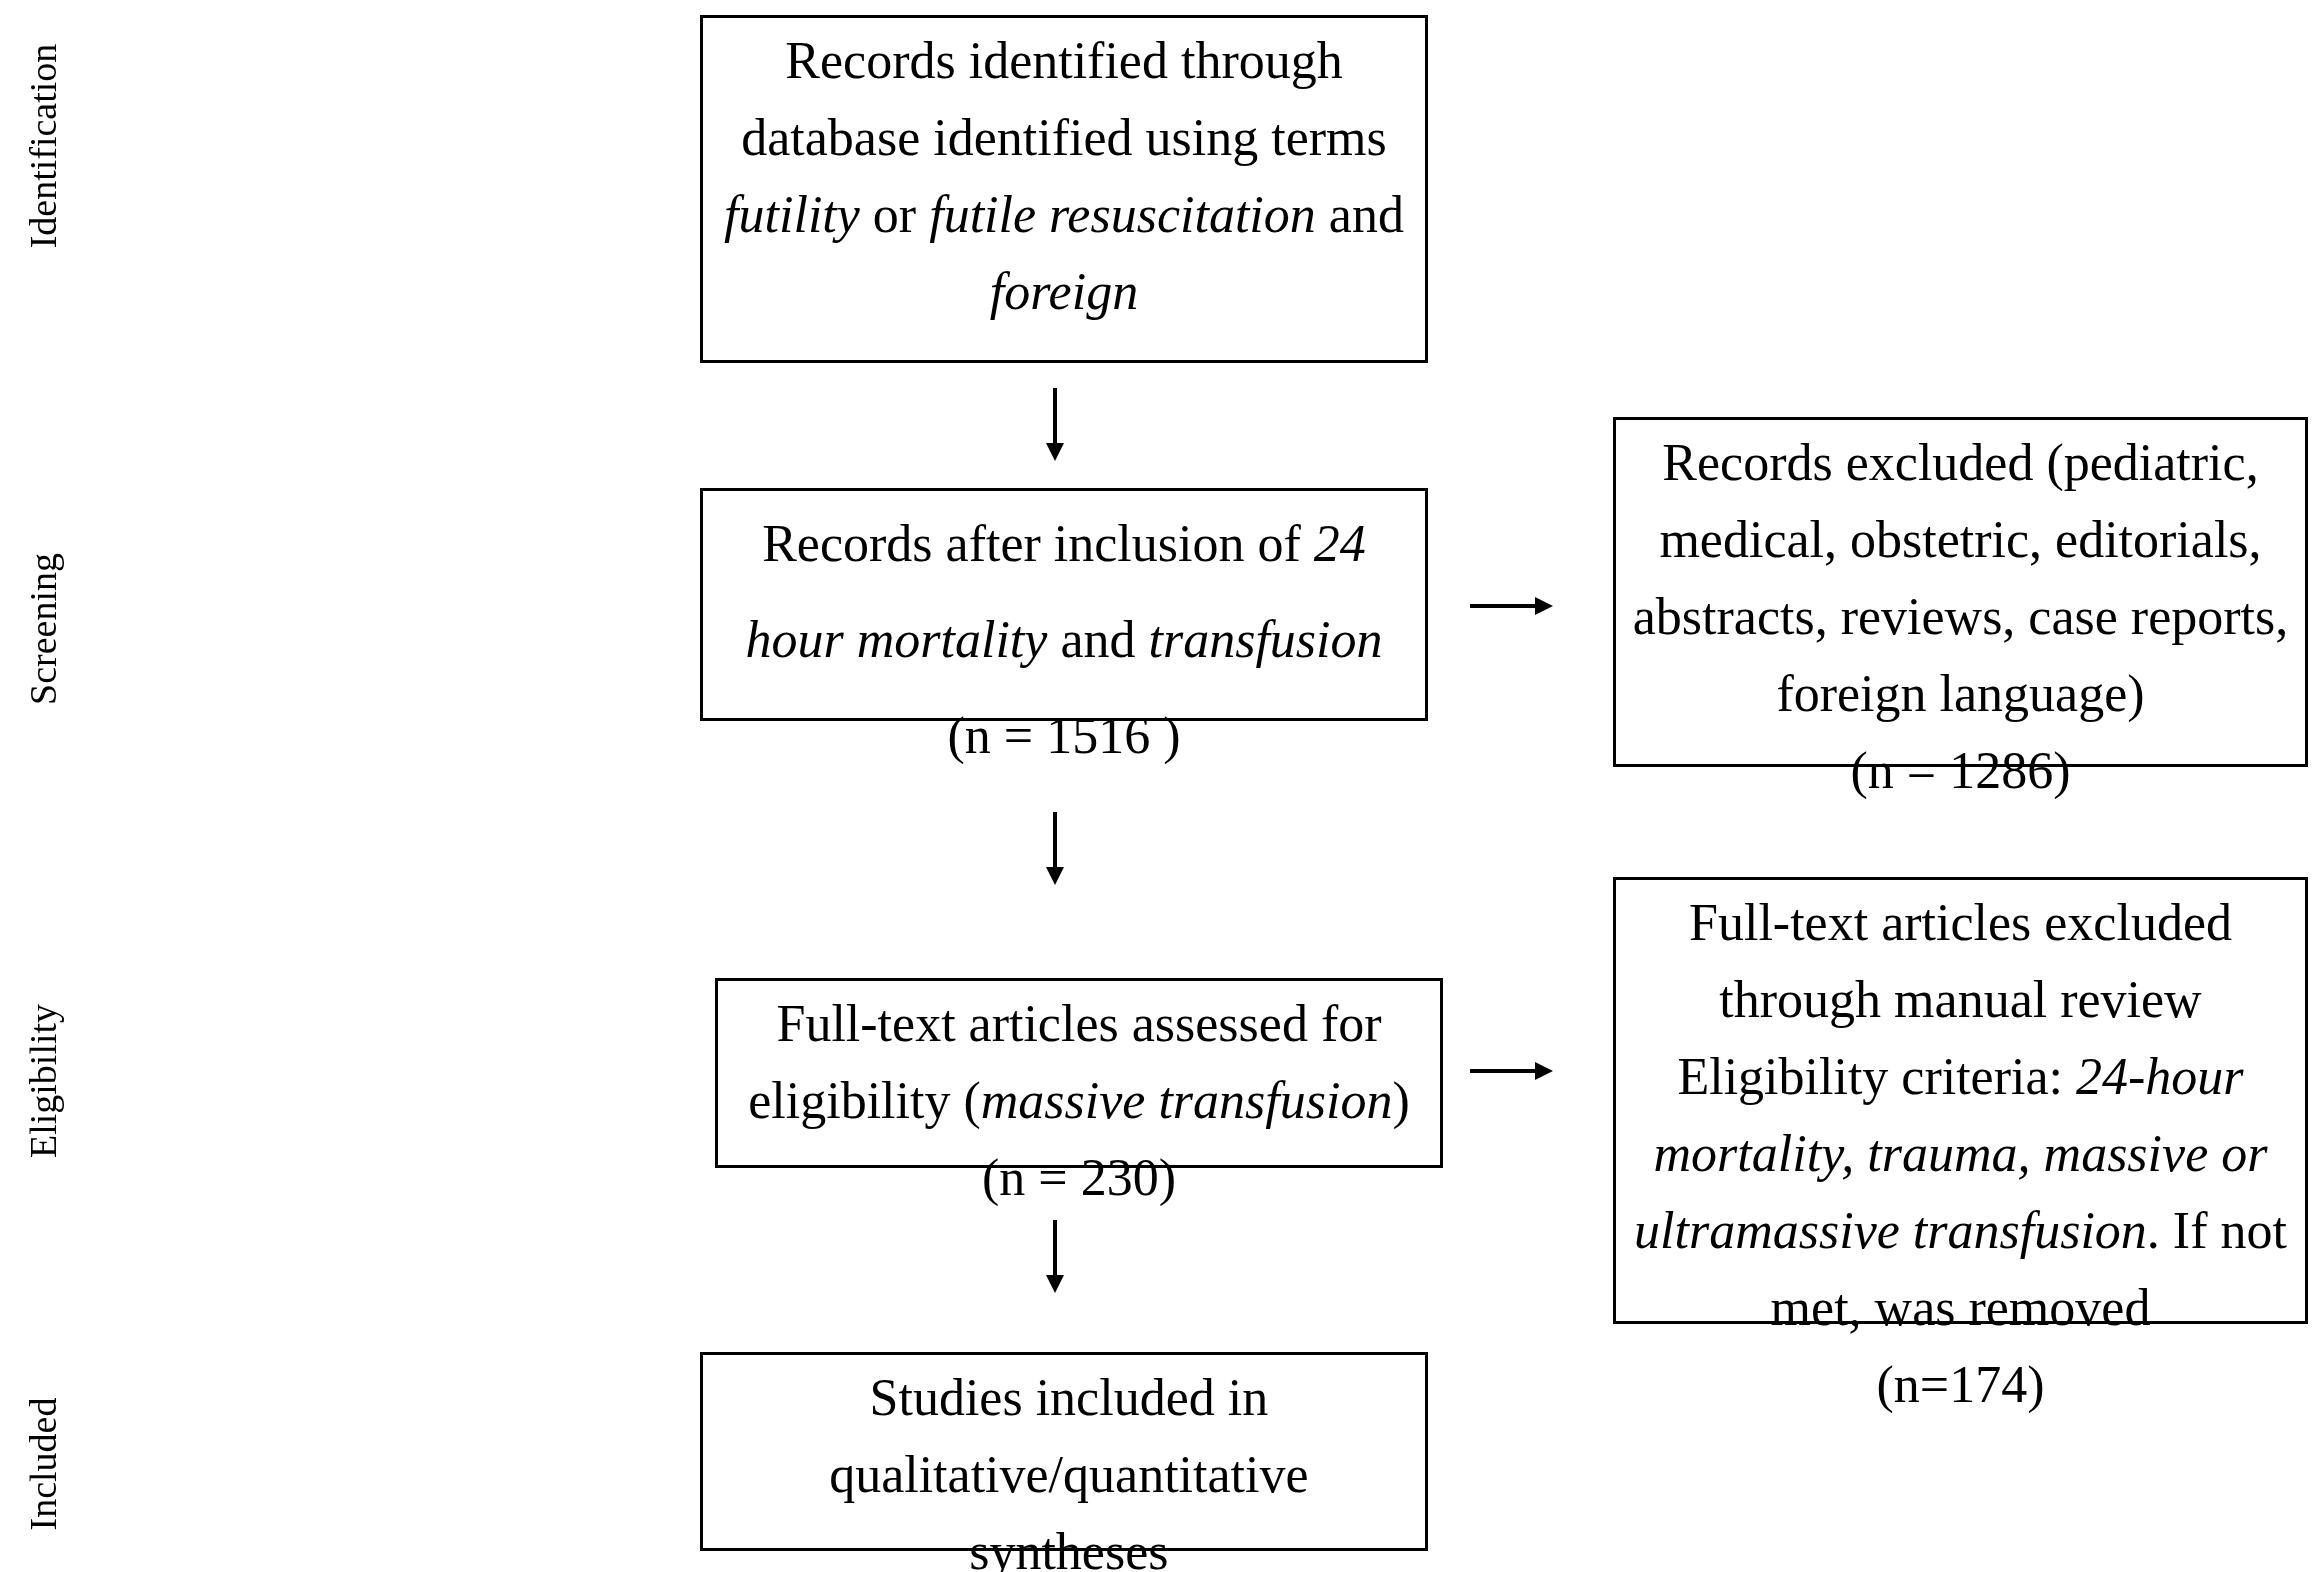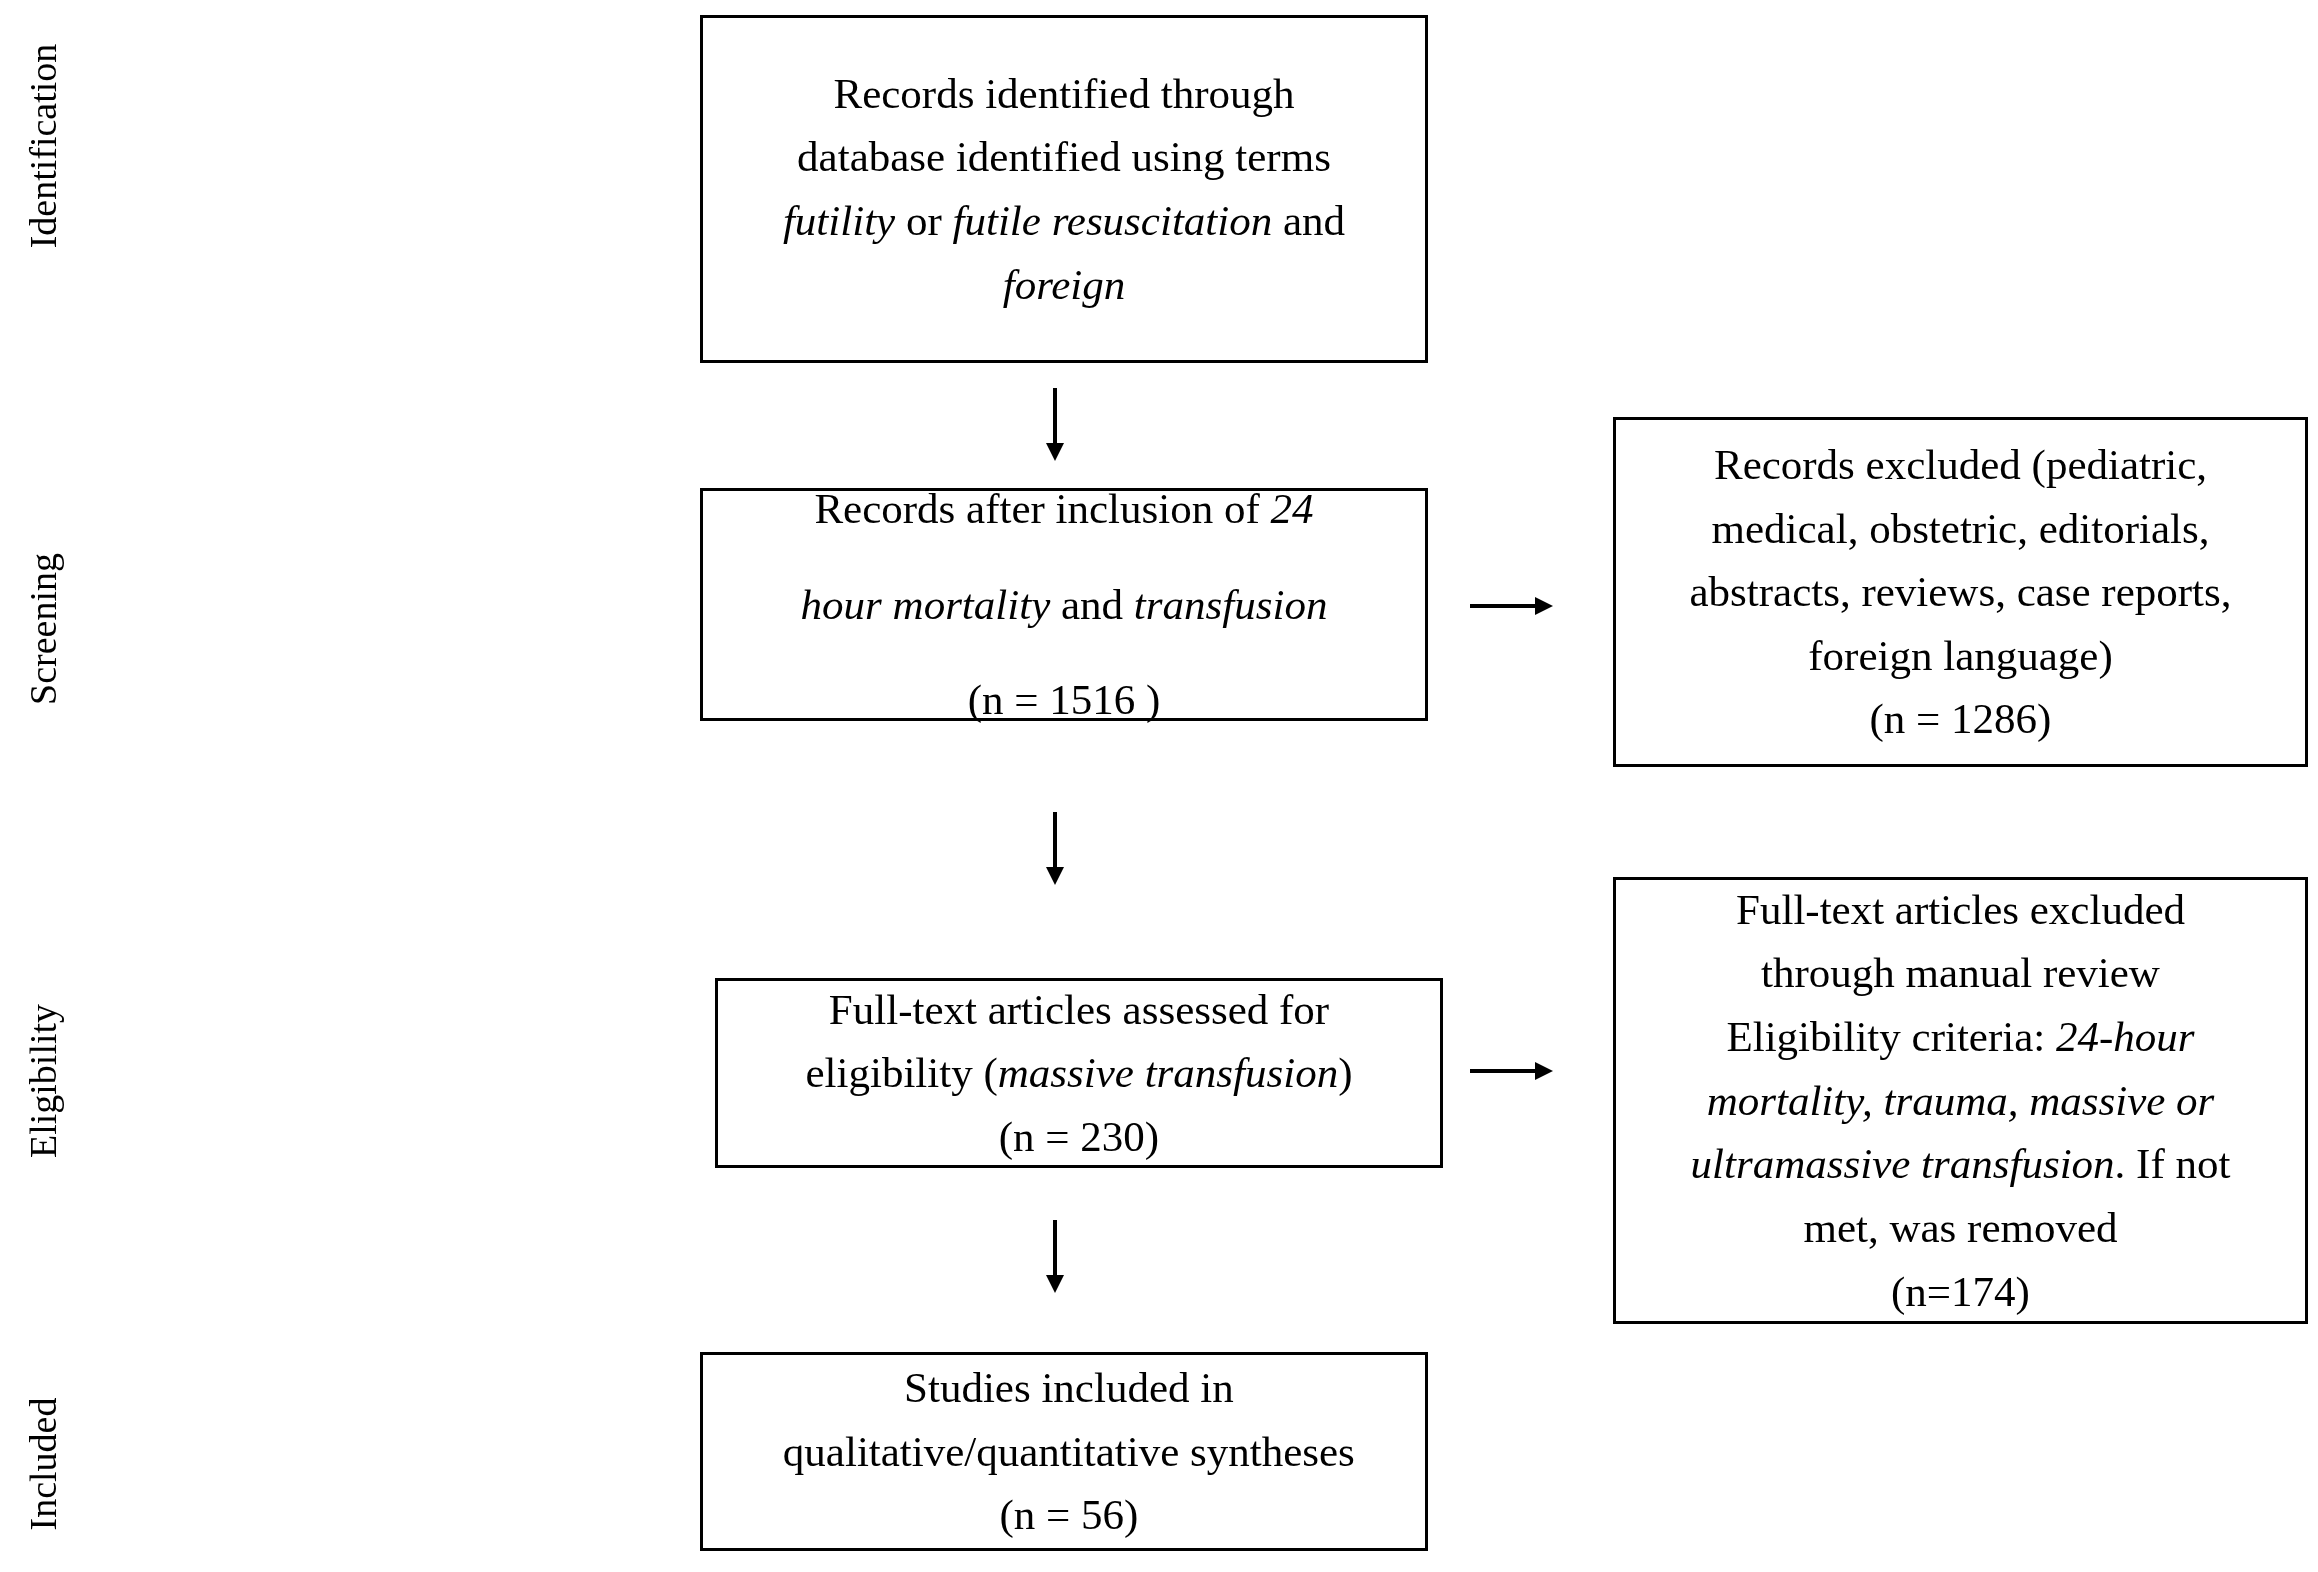--- a/index.html
+++ b/index.html
@@ -19,28 +19,28 @@
     transform: translate(-50%, -50%) rotate(-90deg);
     color: #000000;
   }
   .box {
     position: absolute;
     box-sizing: border-box;
     border: 3.6px solid #000000;
     background: #ffffff;
     display: flex;
     flex-direction: column;
-    justify-content: center;
+    justify-content: flex-start;
     align-items: center;
     text-align: center;
-    font-size: 43px;
+    font-size: 52px;
     line-height: 1.48;
     padding: 4.8px 14.3px;
   }
-  .box.loose { line-height: 1.85; gap: 16px; }
+  .box.loose { line-height: 1.85; }
   .box .line { width: 100%; }
   .it { font-style: italic; }
 
   .varrow {
     position: absolute;
     width: 20px;
     display: flex;
     flex-direction: column;
     align-items: center;
   }

